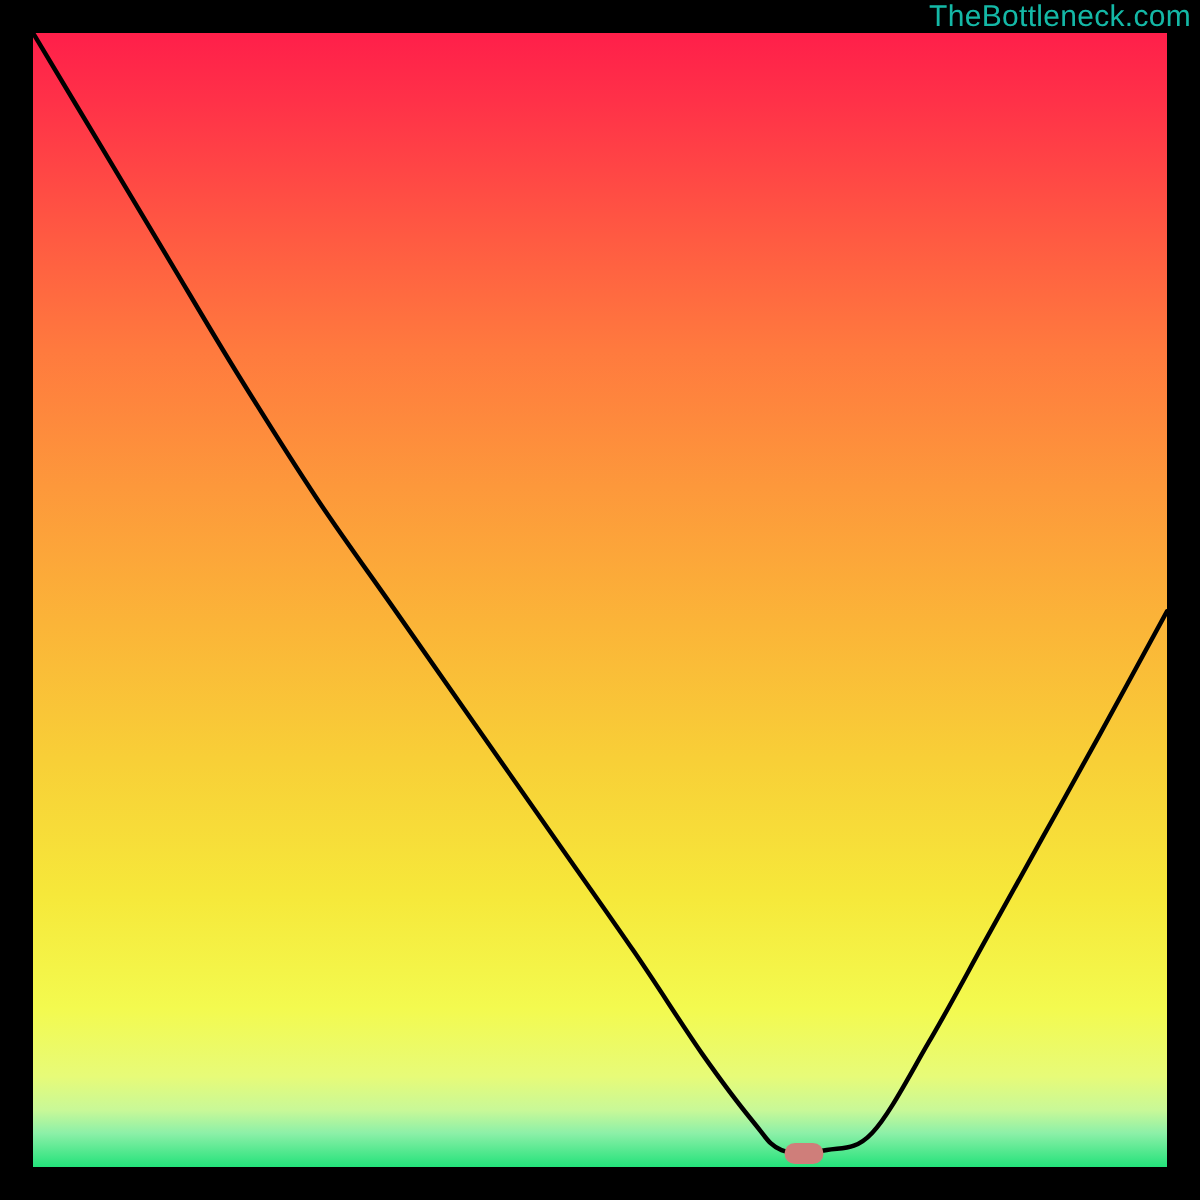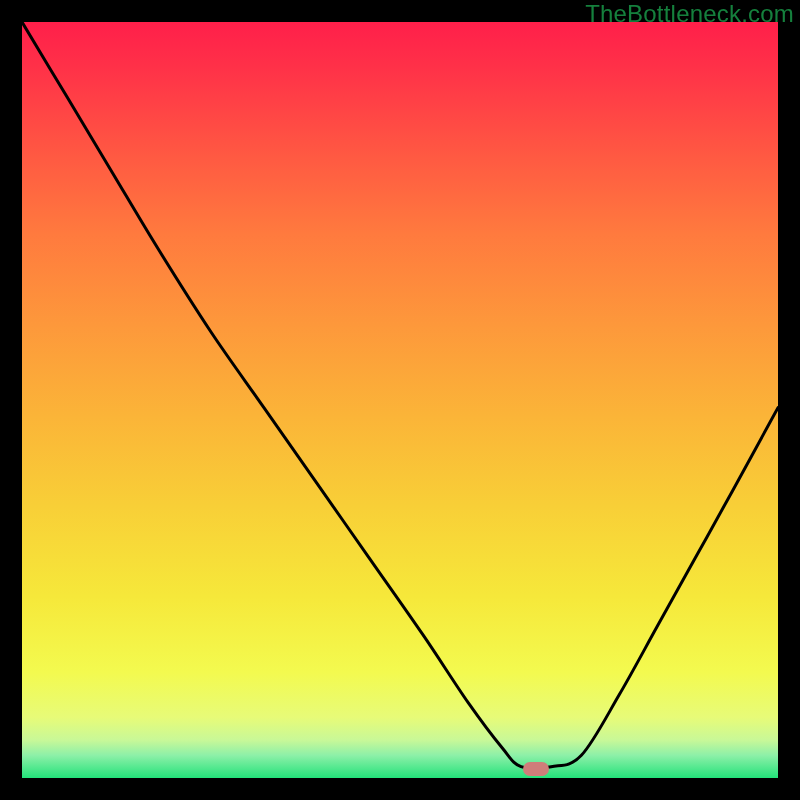--- a/index.html
+++ b/index.html
@@ -53,22 +53,22 @@
     width: 26px;
     height: 14px;
     border-radius: 7px;
     background: #cf7e7a;
     transform: translate(-50%, -50%);
   }
   .watermark {
     position: absolute;
     top: 0;
     right: 6px;
-    color: #15803d;
-    font-size: 24px;
+    color: #14b8a6;
+    font-size: 20px;
     font-weight: 500;
     letter-spacing: 0.2px;
     user-select: none;
   }
 </style>
 </head>
 <body>
 
 <div class="stage">
   <div class="watermark">TheBottleneck.com</div>

